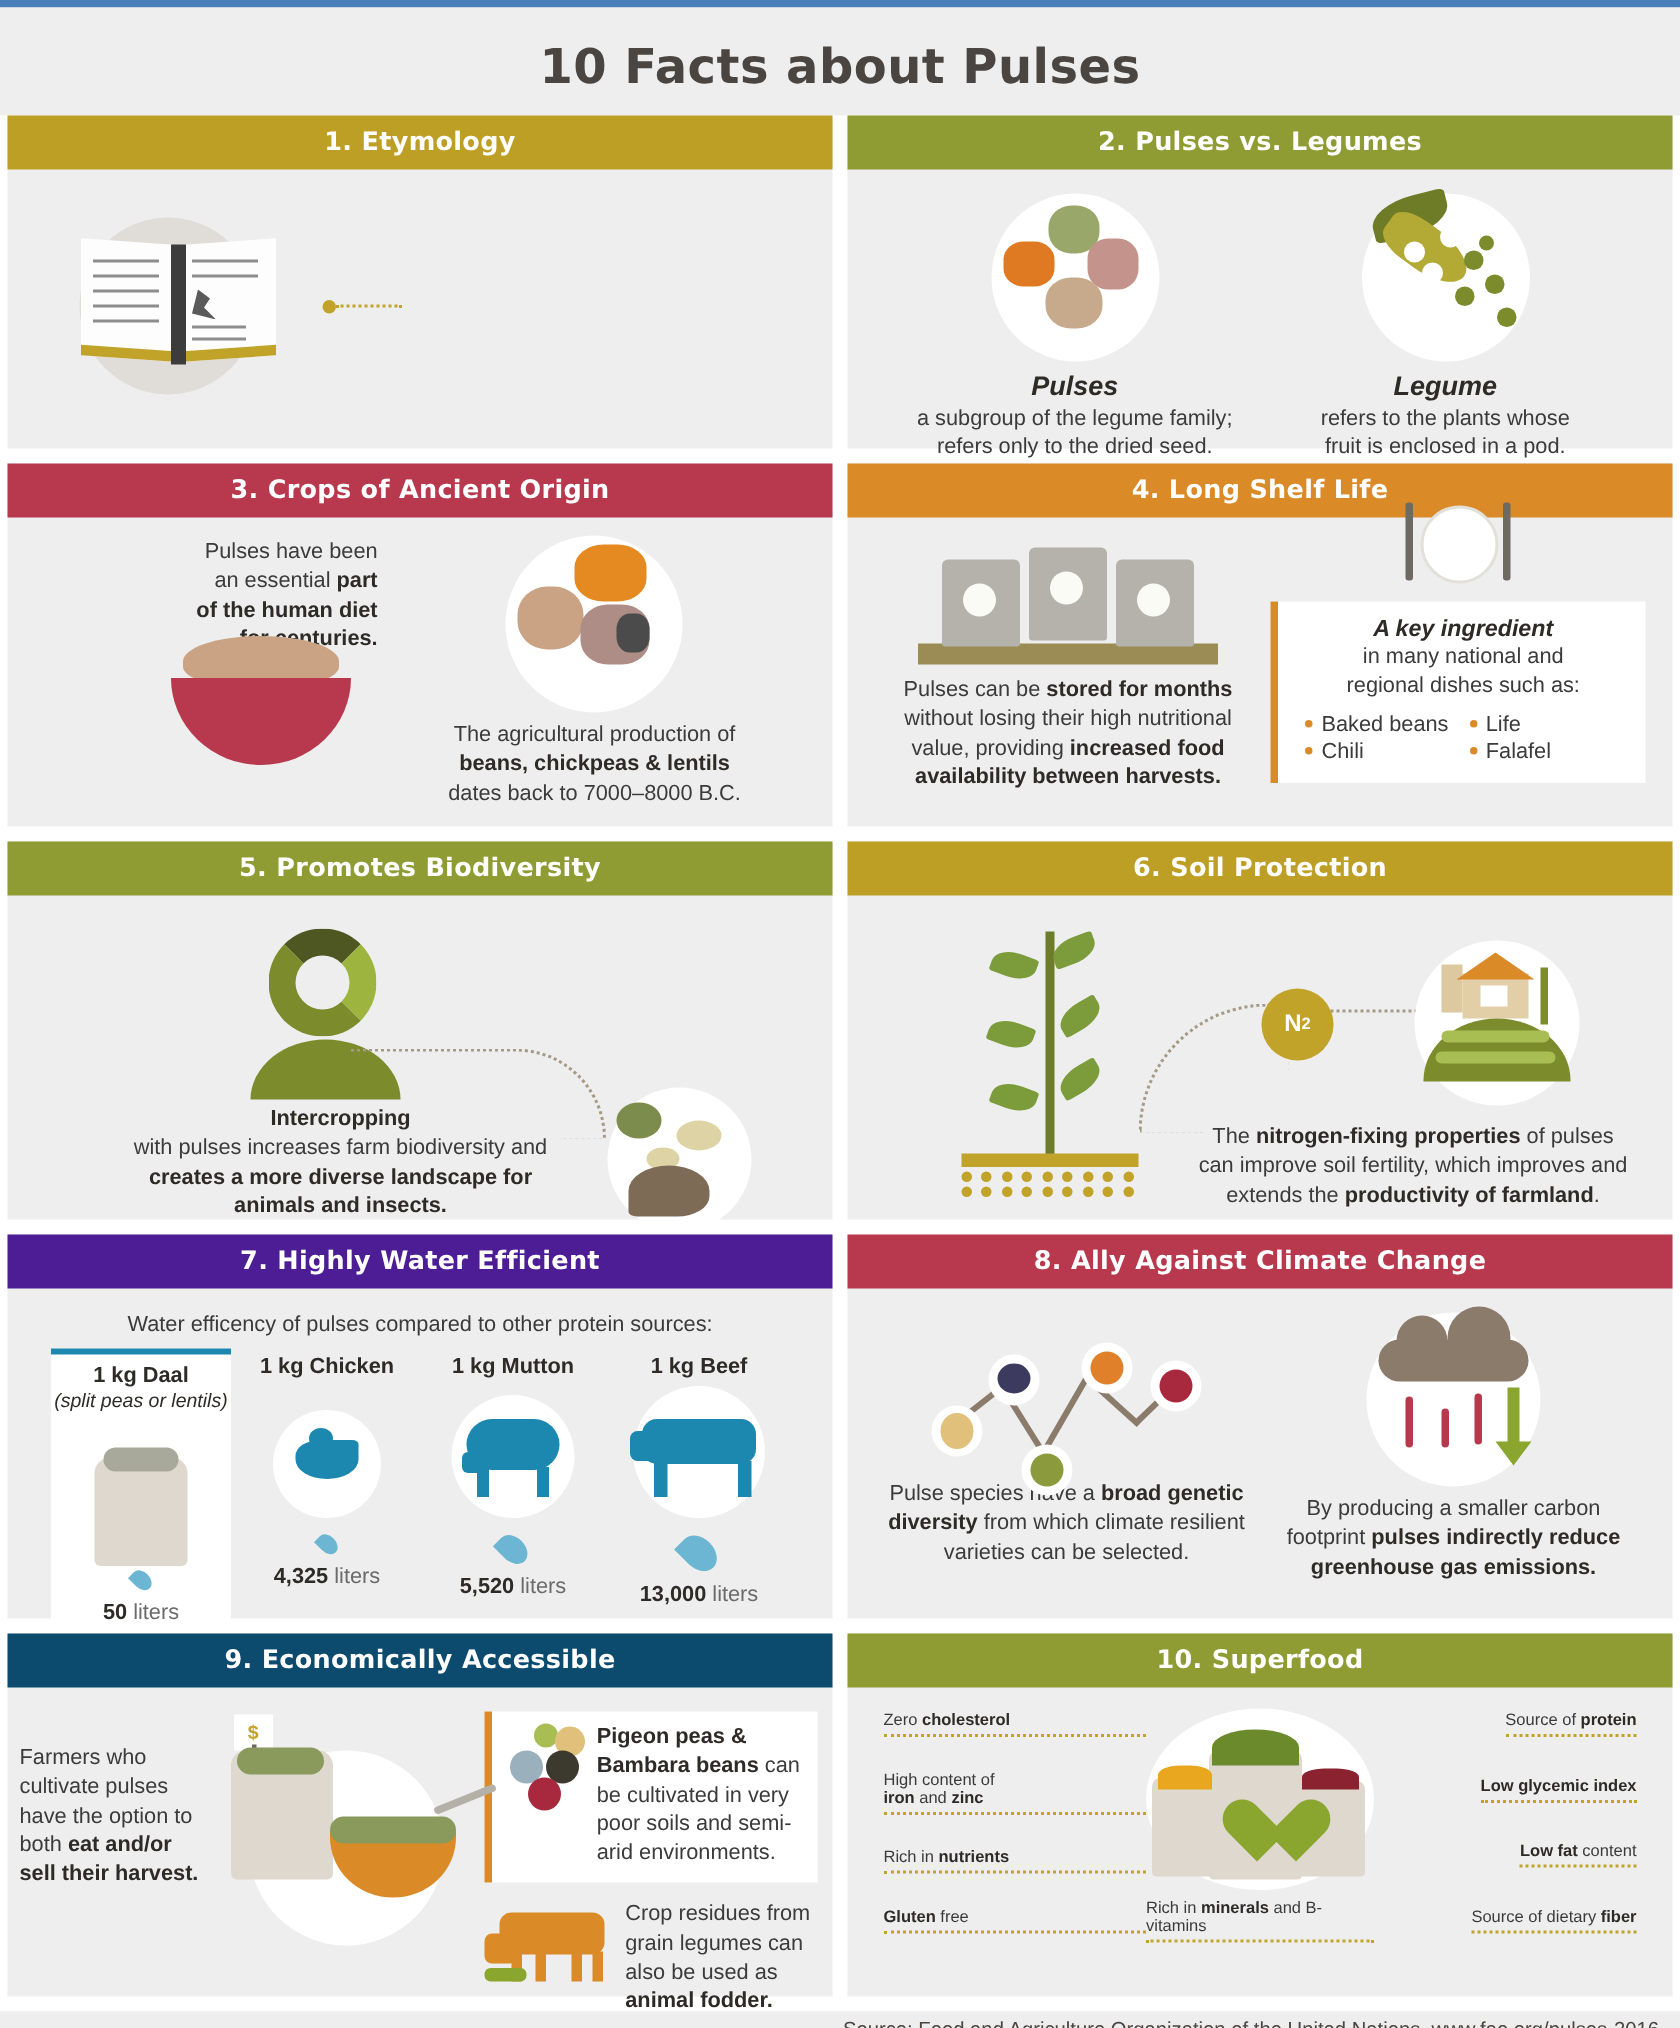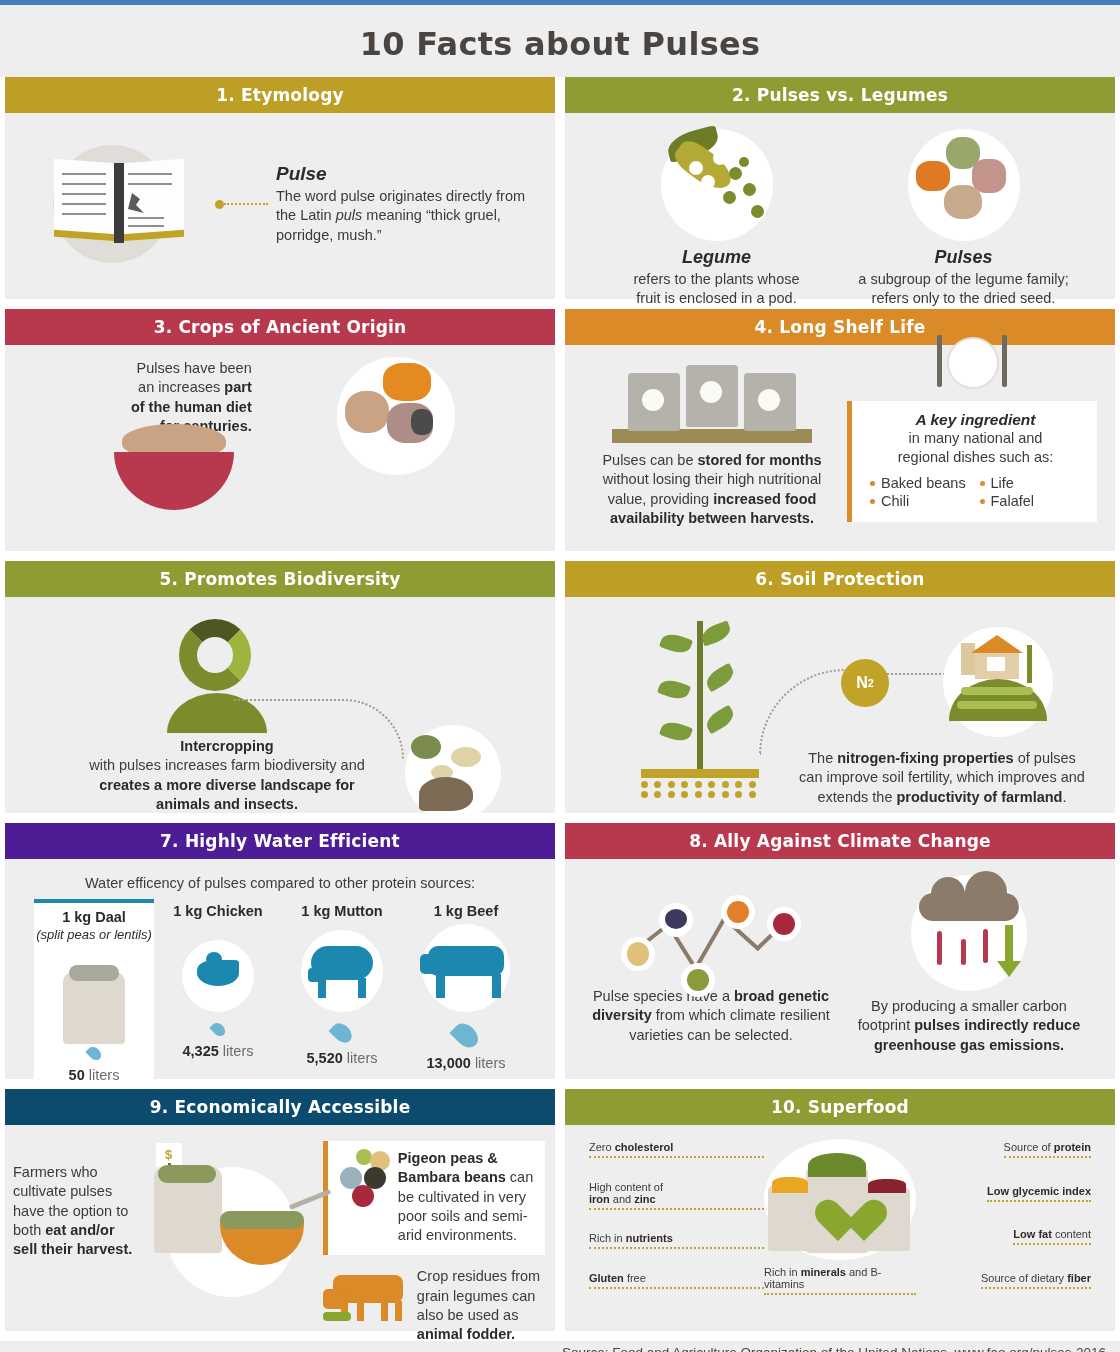--- a/index.html
+++ b/index.html
@@ -203,86 +203,87 @@
               <div class="line" style="left:74px;top:22px;width:44px"></div>
               <div class="line" style="left:74px;top:56px;width:36px"></div>
               <div class="line" style="left:74px;top:64px;width:36px"></div>
               <div style="position:absolute;left:74px;top:32px;width:20px;height:20px;background:#5a5a5a;clip-path:polygon(20% 0,60% 30%,40% 60%,80% 100%,0 80%)"></div>
             </div>
           </div>
           <div class="dotlead">
             <div class="dot-knob"></div>
               <div class="dot-line"></div>
           </div>
-          <div class="p1-text">
-            <div class="hd">Pulse</div>
-            <div class="txt"><span>The word pulse originates directly from the Latin </span><i>puls</i><span> meaning “thick gruel, porridge, mush.”</span></div>
-          </div>
         </div>
       </div>
     </div>
 
     <div class="panel">
       <div class="panel-head" style="background:#8f9c33">2. Pulses vs. Legumes</div>
       <div class="panel-body" style="height:186px">
         <div class="p2-row">
+          <div class="p2-col">
+            <div class="icon-disc">
+              <div style="position:absolute;left:8px;top:32px;width:34px;height:30px;border-radius:40%;background:#e07a22"></div>
+              <div style="position:absolute;left:38px;top:8px;width:34px;height:32px;border-radius:45%;background:#99a86a"></div>
+              <div style="position:absolute;left:64px;top:30px;width:34px;height:34px;border-radius:40%;background:#c4948c"></div>
+              <div style="position:absolute;left:36px;top:56px;width:38px;height:34px;border-radius:45%;background:#c7a98b"></div>
+            </div>
+            <div class="hd">Pulses</div>
+            <div class="txt ctr">a subgroup of the legume family;</div>
+            <div class="txt ctr">refers only to the dried seed.</div>
+          </div>
           <div class="p2-col">
             <div class="icon-disc">
               <div style="position:absolute;left:6px;top:2px;width:52px;height:26px;background:#6e7c28;border-radius:60% 10% 60% 10%;transform:rotate(-14deg)"></div>
               <div style="position:absolute;left:12px;top:22px;width:62px;height:30px;background:#b3a935;border-radius:40% 60% 60% 40%;transform:rotate(36deg)"></div>
               <div style="position:absolute;left:28px;top:32px;width:14px;height:14px;border-radius:50%;background:#fff"></div>
               <div style="position:absolute;left:40px;top:46px;width:14px;height:14px;border-radius:50%;background:#fff"></div>
               <div style="position:absolute;left:52px;top:22px;width:14px;height:14px;border-radius:50%;background:#fff"></div>
               <div style="position:absolute;left:68px;top:38px;width:13px;height:13px;border-radius:50%;background:#7c8c2c"></div>
               <div style="position:absolute;left:82px;top:54px;width:13px;height:13px;border-radius:50%;background:#7c8c2c"></div>
               <div style="position:absolute;left:62px;top:62px;width:13px;height:13px;border-radius:50%;background:#7c8c2c"></div>
               <div style="position:absolute;left:90px;top:76px;width:13px;height:13px;border-radius:50%;background:#7c8c2c"></div>
               <div style="position:absolute;left:78px;top:28px;width:10px;height:10px;border-radius:50%;background:#7c8c2c"></div>
             </div>
             <div class="hd">Legume</div>
             <div class="txt ctr">refers to the plants whose</div>
             <div class="txt ctr">fruit is enclosed in a pod.</div>
           </div>
-          <div class="p2-col">
-            <div class="icon-disc">
-              <div style="position:absolute;left:8px;top:32px;width:34px;height:30px;border-radius:40%;background:#e07a22"></div>
-              <div style="position:absolute;left:38px;top:8px;width:34px;height:32px;border-radius:45%;background:#99a86a"></div>
-              <div style="position:absolute;left:64px;top:30px;width:34px;height:34px;border-radius:40%;background:#c4948c"></div>
-              <div style="position:absolute;left:36px;top:56px;width:38px;height:34px;border-radius:45%;background:#c7a98b"></div>
-            </div>
-            <div class="hd">Pulses</div>
-            <div class="txt ctr">a subgroup of the legume family;</div>
-            <div class="txt ctr">refers only to the dried seed.</div>
-          </div>
         </div>
       </div>
     </div>
 
     <div class="panel">
       <div class="panel-head" style="background:#b8394e">3. Crops of Ancient Origin</div>
       <div class="panel-body" style="height:206px">
         <div class="p3-wrap">
           <div class="p3-left">
             <div class="txt">
               <span>Pulses have been</span><br>
-              <span>an increases </span><b>part</b><br>
+              <span>an essential </span><b>part</b><br>
               <b>of the human diet</b><br>
               <b>for centuries.</b>
             </div>
             <div class="bowl" style="margin-right:18px">
               <div class="beans"></div>
                 <div class="body"></div>
             </div>
           </div>
           <div class="p3-right">
             <div class="icon-disc" style="width:118px;height:118px;margin-top:-2px">
               <div style="position:absolute;left:46px;top:6px;width:48px;height:38px;border-radius:40%;background:#e58a21"></div>
               <div style="position:absolute;left:8px;top:34px;width:44px;height:42px;border-radius:45%;background:#c9a383"></div>
               <div style="position:absolute;left:50px;top:46px;width:46px;height:40px;border-radius:40%;background:#ad8d86"></div>
               <div style="position:absolute;left:74px;top:52px;width:22px;height:26px;border-radius:40%;background:#4b4b4b"></div>
+            </div>
+            <div class="txt ctr" style="margin-top:6px">
+              <span>The agricultural production of</span><br>
+              <b>beans, chickpeas &amp; lentils</b><br>
+              <span>dates back to 7000–8000 B.C.</span>
             </div>
           </div>
         </div>
       </div>
     </div>
 
     <div class="panel">
       <div class="panel-head" style="background:#da8a26">4. Long Shelf Life</div>
       <div class="panel-body" style="height:206px">
         <div class="p4-wrap">

